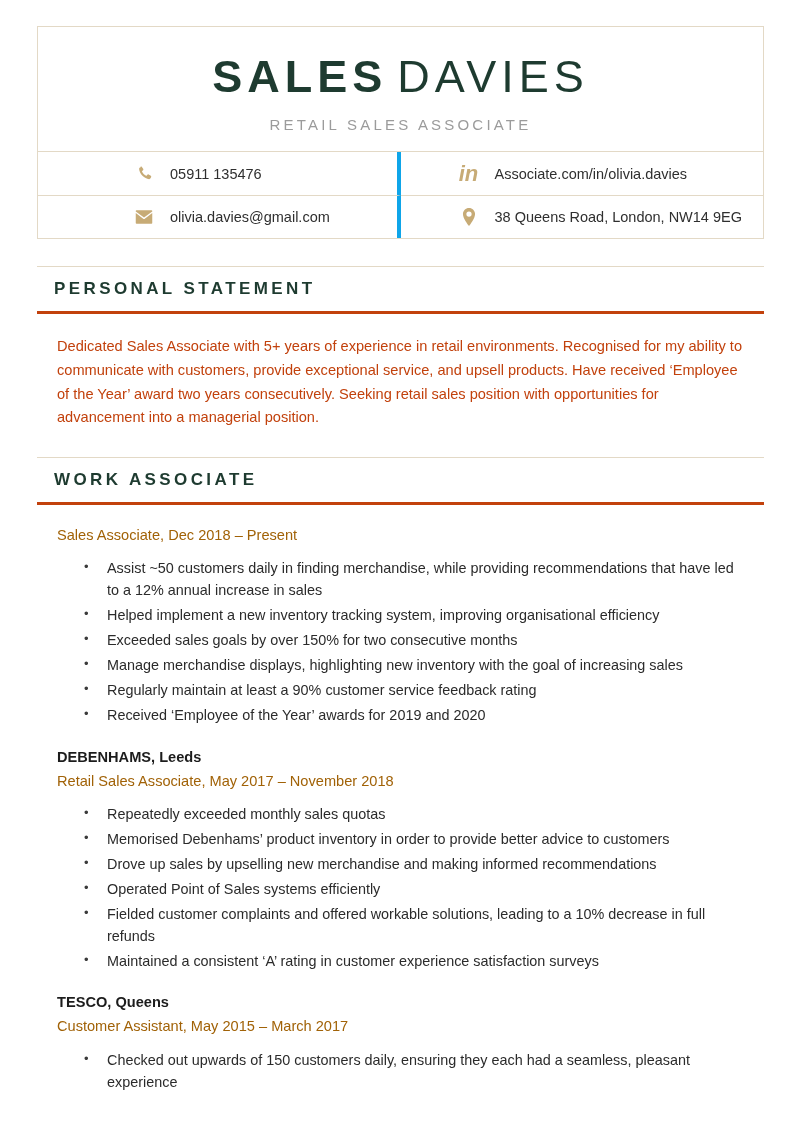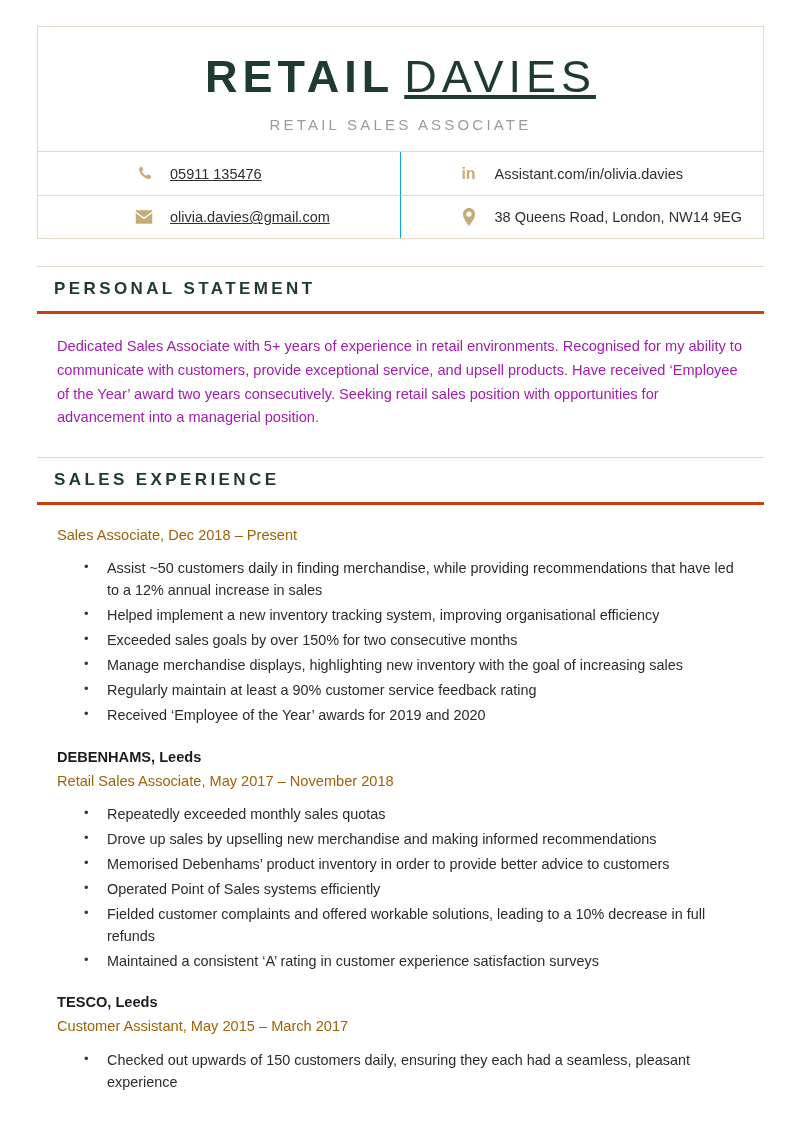--- a/index.html
+++ b/index.html
@@ -37,21 +37,20 @@
     white-space: nowrap;
   }
   .name-first {
     color: #1e3b30;
     font-weight: 700;
   }
   .name-last {
     color: #1e3b30;
     font-weight: 300;
     margin-left: 10px;
-    text-decoration: underline;
   }
   .job-title {
     margin-top: 16px;
     font-size: 15px;
     letter-spacing: 3.2px;
     color: #9b9b9b;
     font-weight: 400;
   }
 
   
@@ -66,44 +65,44 @@
     width: 50%;
     box-sizing: border-box;
     height: 43px;
     display: flex;
     align-items: center;
     padding-left: 58px;
     font-size: 14.5px;
     color: #2f2f2f;
   }
   .contact-cell.left-col {
-    border-right: 1px solid #0ea5e9;
+    border-right: 4px solid #0ea5e9;
     padding-left: 96px;
-    text-decoration: underline;
   }
   .contact-cell.row2 {
     border-top: 1px solid #e3d9c6;
   }
   .contact-icon {
     width: 20px;
     height: 20px;
     margin-right: 16px;
     flex: 0 0 auto;
     display: flex;
     align-items: center;
     justify-content: center;
     color: #c7ab76;
   }
   .contact-icon svg { display: block; }
   .li-glyph {
     font-family: "Liberation Sans", sans-serif;
     font-weight: 700;
-    font-size: 16px;
+    font-size: 22px;
     color: #c7ab76;
     line-height: 1;
+    font-style: italic;
   }
 
   
   .section {
     margin-top: 27px;
   }
   .section-head {
     border-top: 1px solid #e3d9c6;
     border-bottom: 3px solid #c2410c;
     padding: 12px 0 12px 17px;
@@ -115,21 +114,21 @@
     font-weight: 700;
     letter-spacing: 3.4px;
     color: #1e3b30;
   }
 
   
   .statement {
     padding: 21px 14px 0 20px;
     font-size: 14.6px;
     line-height: 1.62;
-    color: #a21caf;
+    color: #c2410c;
   }
 
   .jobs { padding: 18px 0 0 0; }
   .job { margin-bottom: 2px; }
   .job + .job { margin-top: 20px; }
   .job-company {
     font-size: 14.6px;
     font-weight: 700;
     color: #1c1c1c;
     padding-left: 20px;
@@ -165,41 +164,41 @@
     color: #3a3a3a;
   }
 </style>
 </head>
 <body>
 
 <div class="page">
 
   <div class="header-box">
     <div class="name-line">
-      <span class="name-first">RETAIL</span><span class="name-last">DAVIES</span>
+      <span class="name-first">SALES</span><span class="name-last">DAVIES</span>
     </div>
     <div class="job-title">RETAIL SALES ASSOCIATE</div>
   </div>
 
   <div class="contact-table">
 
     <div class="contact-cell left-col">
       <span class="contact-icon">
         <svg width="17" height="17" viewBox="0 0 24 24" fill="currentColor">
           <path d="M6.6 2.2c.6-.3 1.3-.1 1.7.5l2 3.1c.3.5.2 1.2-.3 1.6l-1.3 1c-.2.2-.3.5-.2.8.5 1.3 1.3 2.6 2.3 3.6 1 1 2.3 1.8 3.6 2.3.3.1.6 0 .8-.2l1-1.3c.4-.5 1.1-.6 1.6-.3l3.1 2c.6.4.8 1.1.5 1.7l-.9 1.8c-.4.8-1.2 1.3-2.1 1.2-3.2-.3-6.6-2-9.3-4.7C6.4 12.4 4.7 9 4.4 5.8c-.1-.9.4-1.7 1.2-2.1l1-.5z"></path>
         </svg>
       </span>
       <span>05911 135476</span>
     </div>
 
     <div class="contact-cell">
       <span class="contact-icon">
         <span class="li-glyph">in</span>
       </span>
-      <span>Assistant.com/in/olivia.davies</span>
+      <span>Associate.com/in/olivia.davies</span>
     </div>
 
     <div class="contact-cell left-col row2">
       <span class="contact-icon">
         <svg width="18" height="14" viewBox="0 0 24 18" fill="currentColor">
           <path d="M1 1.6 12 9.8 23 1.6V1a1 1 0 0 0-1-1H2a1 1 0 0 0-1 1v.6z"></path>
           <path d="M1 3.7V17a1 1 0 0 0 1 1h20a1 1 0 0 0 1-1V3.7l-10.4 7.8a1 1 0 0 1-1.2 0L1 3.7z"></path>
         </svg>
       </span>
       <span>olivia.davies@gmail.com</span>
@@ -218,21 +217,21 @@
 
   <div class="section">
     <div class="section-head">
       <h2>PERSONAL STATEMENT</h2>
     </div>
     <div class="statement">Dedicated Sales Associate with 5+ years of experience in retail environments. Recognised for my ability to communicate with customers, provide exceptional service, and upsell products. Have received ‘Employee of the Year’ award two years consecutively. Seeking retail sales position with opportunities for advancement into a managerial position.</div>
   </div>
 
   <div class="section">
     <div class="section-head">
-      <h2>SALES EXPERIENCE</h2>
+      <h2>WORK ASSOCIATE</h2>
     </div>
 
     <div class="jobs">
 
       <div class="job">
         <div class="job-meta">Sales Associate, Dec 2018 – Present</div>
         <ul class="bullets">
           <li>Assist ~50 customers daily in finding merchandise, while providing recommendations that have led to a 12% annual increase in sales</li>
           <li>Helped implement a new inventory tracking system, improving organisational efficiency</li>
           <li>Exceeded sales goals by over 150% for two consecutive months</li>
@@ -240,30 +239,30 @@
           <li>Regularly maintain at least a 90% customer service feedback rating</li>
           <li>Received ‘Employee of the Year’ awards for 2019 and 2020</li>
         </ul>
       </div>
 
       <div class="job">
         <div class="job-company">DEBENHAMS, Leeds</div>
         <div class="job-meta">Retail Sales Associate, May 2017 – November 2018</div>
         <ul class="bullets">
           <li>Repeatedly exceeded monthly sales quotas</li>
+          <li>Memorised Debenhams’ product inventory in order to provide better advice to customers</li>
           <li>Drove up sales by upselling new merchandise and making informed recommendations</li>
-          <li>Memorised Debenhams’ product inventory in order to provide better advice to customers</li>
           <li>Operated Point of Sales systems efficiently</li>
           <li>Fielded customer complaints and offered workable solutions, leading to a 10% decrease in full refunds</li>
           <li>Maintained a consistent ‘A’ rating in customer experience satisfaction surveys</li>
         </ul>
       </div>
 
       <div class="job">
-        <div class="job-company">TESCO, Leeds</div>
+        <div class="job-company">TESCO, Queens</div>
         <div class="job-meta">Customer Assistant, May 2015 – March 2017</div>
         <ul class="bullets">
           <li>Checked out upwards of 150 customers daily, ensuring they each had a seamless, pleasant experience</li>
         </ul>
       </div>
 
     </div>
   </div>
 
 </div>

